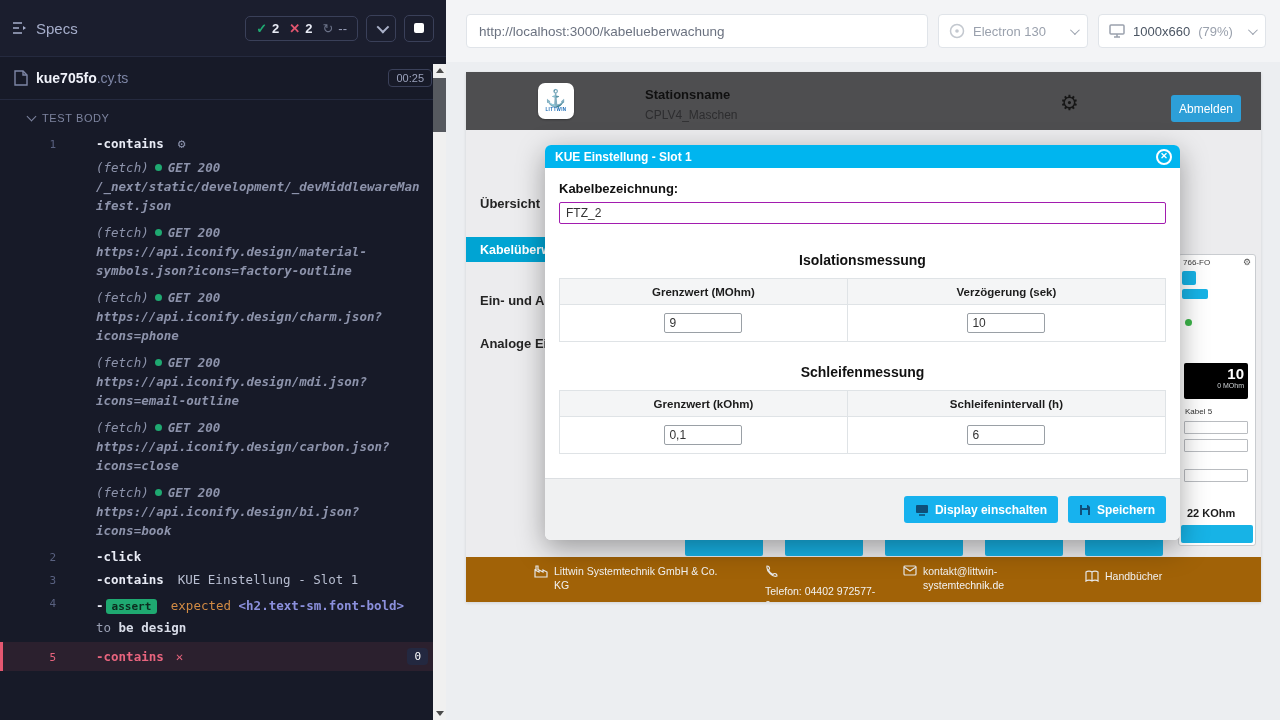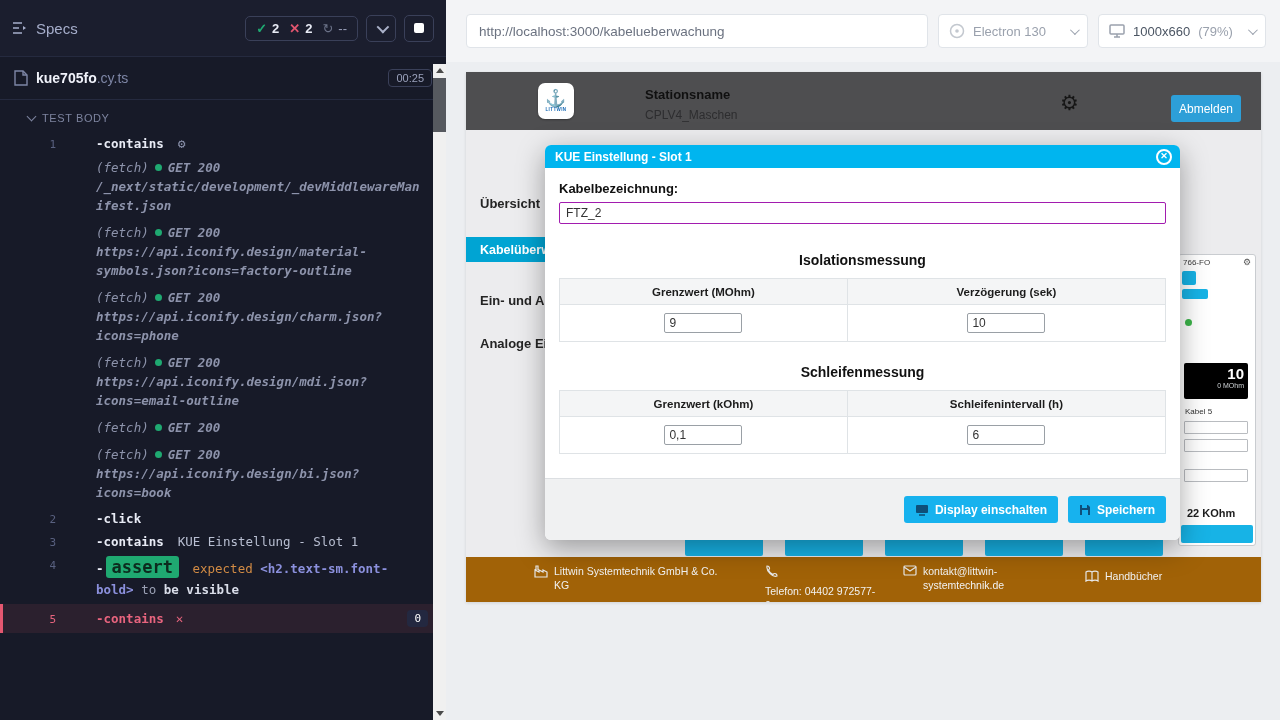--- a/index.html
+++ b/index.html
@@ -38,21 +38,21 @@
   .gear-inline { color:#8a91ab; font-size:13px; margin-left:14px; font-weight:normal; }
   .cmd-arg { color:#b9bfd2; margin-left:14px; font-weight:normal; }
 
   .cmd-fetch { padding:3px 0 5px 96px; cursor:pointer; }
   .fline { display:flex; align-items:center; gap:6px; color:#8d93ab; font-style:italic; line-height:19px; }
   .flabel { font-style:italic; }
   .dot { width:7px; height:7px; border-radius:50%; background:#1fa971; flex:none; }
   .fstatus { font-weight:bold; }
   .furl { color:#8d93ab; font-style:italic; line-height:19px; max-width:330px; overflow-wrap:break-word; word-break:break-word; font-weight:bold; }
 
-  .assert-pill { background:#1fa971; color:#0c2b1e; font-weight:bold; font-size:17px; border-radius:3px; padding:1px 6px; margin:0 6px 0 2px; }
+  .assert-pill { background:#1fa971; color:#0c2b1e; font-weight:bold; font-size:11px; border-radius:3px; padding:1px 6px; margin:0 6px 0 2px; }
   .assert-line { line-height:21px; }
   .tok-expected { color:#d28b44; }
   .tok-target { color:#8b90dd; font-weight:bold; }
   .tok-plain { color:#9aa0b4; }
   .tok-bold { color:#d9dde9; font-weight:bold; }
 
   .cmd-row.failed { background:rgba(228,87,112,0.10); border-left:3px solid #e45770; padding:6px 0; align-items:center; }
   .cmd-row.failed .cmd-num { width:53px; color:#e8647e; }
   .failed-name { color:#e8647e; font-weight:bold; }
   .failed-mark { color:#e8647e; margin-left:12px; font-weight:bold; }
@@ -226,20 +226,21 @@
           </div>
         <div class="furl">https://api.iconify.design/mdi.json?icons=email-outline</div>
       </div>
 
       <div class="cmd-fetch">
         <div class="fline">
             <span class="flabel">(fetch)</span>
             <span class="dot"></span>
             <span class="fstatus">GET 200</span>
           </div>
+        <div class="furl">https://api.iconify.design/carbon.json?icons=close</div>
       </div>
 
       <div class="cmd-fetch">
         <div class="fline">
             <span class="flabel">(fetch)</span>
             <span class="dot"></span>
             <span class="fstatus">GET 200</span>
           </div>
         <div class="furl">https://api.iconify.design/bi.json?icons=book</div>
       </div>
@@ -255,21 +256,21 @@
       </div>
 
       <div class="cmd-row">
         <span class="cmd-num">4</span>
         <span class="cmd-body assert-line">
           <span class="cmd-name">-</span><span class="assert-pill">assert</span>
           <span class="tok-expected">expected</span>
           <span class="tok-target">&lt;h2.text-sm.font-bold&gt;</span>
           <span class="tok-plain">to</span>
           <span class="tok-bold">be</span>
-          <span class="tok-bold">visible</span>
+          <span class="tok-bold">design</span>
         </span>
       </div>
 
       <div class="cmd-row failed">
         <span class="cmd-num">5</span>
         <span class="cmd-body"><span class="failed-name">-contains</span><span class="failed-mark">✕</span></span>
         <span class="fail-badge">0</span>
       </div>
 
     </div>

